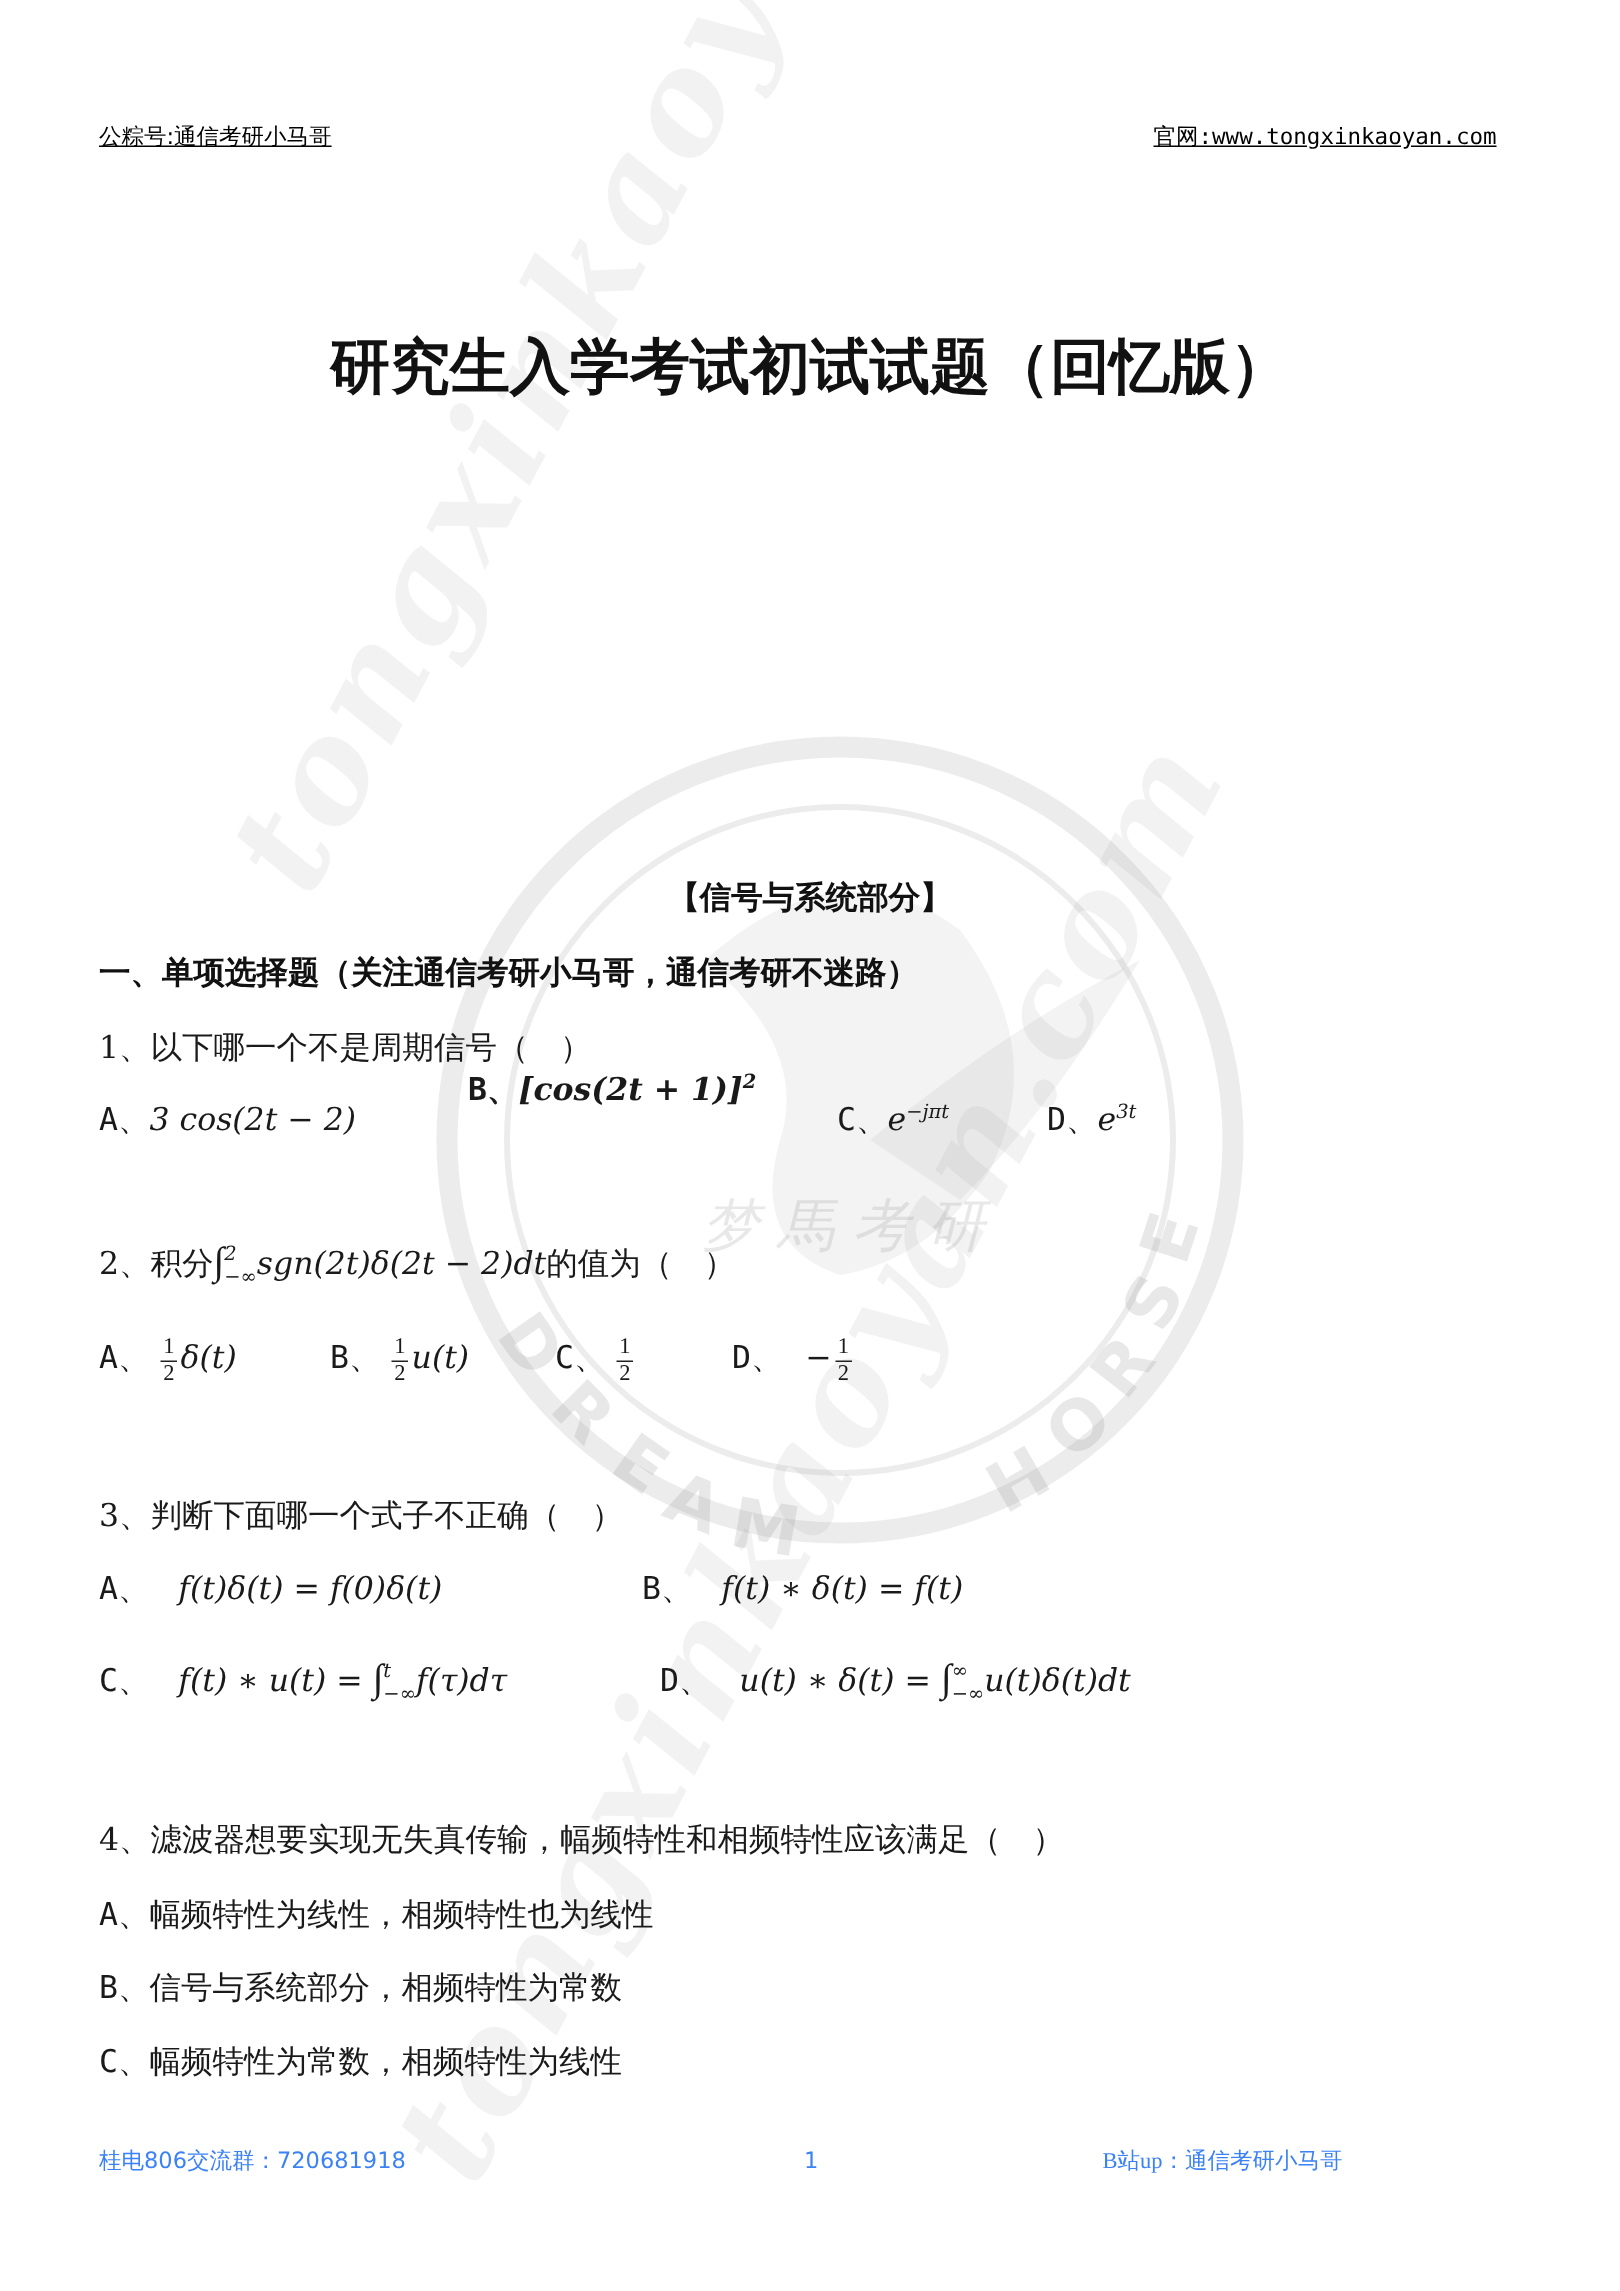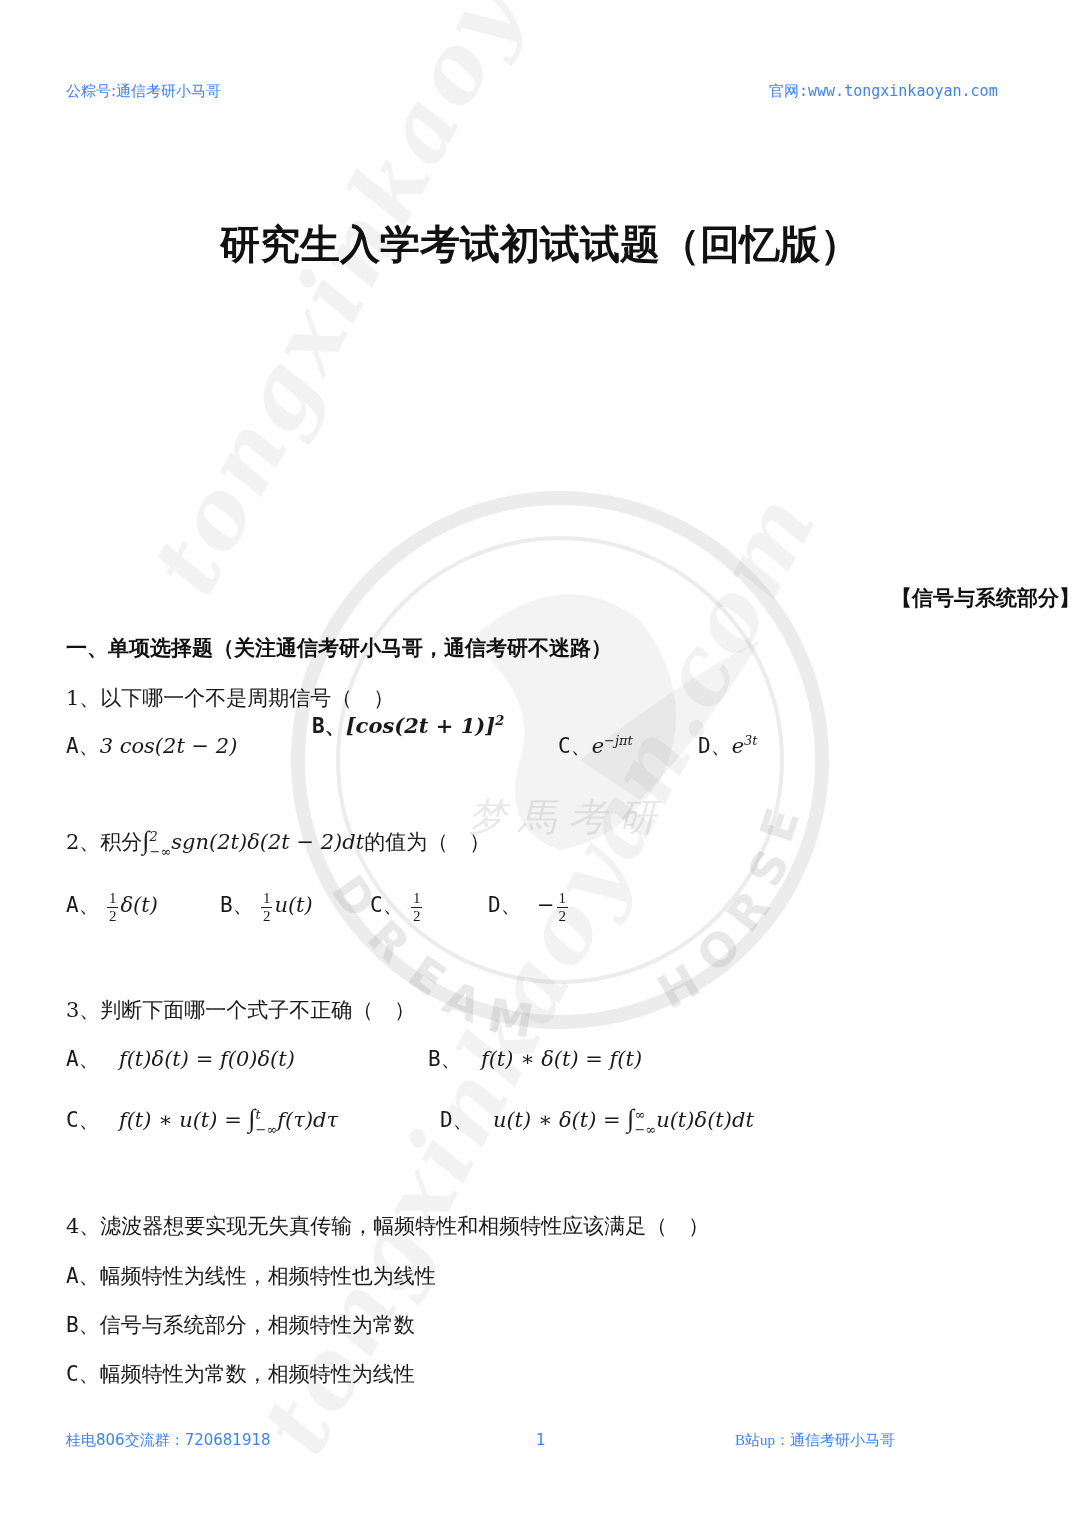--- a/index.html
+++ b/index.html
@@ -9,21 +9,21 @@
   .mono { font-family: "DejaVu Sans Mono", "Liberation Mono", monospace; }
   .math { font-family: "DejaVu Serif", "Liberation Serif", serif; font-style: italic; }
   .abs { position: absolute; white-space: nowrap; }
 
   
   .wm-layer { position: absolute; left: 0; top: 0; width: 1080px; height: 1527px; pointer-events: none; z-index: 0; }
   .wm-text { position: absolute; font-family: "DejaVu Serif", serif; font-style: italic; font-weight: bold;
              color: rgba(160,160,160,0.14); font-size: 92px; letter-spacing: 4px; transform-origin: left top; white-space: nowrap; }
   .content { position: absolute; left: 0; top: 0; width: 1080px; height: 1527px; z-index: 1; }
 
-  .hdr { font-size: 15px; color: #3b82f6; top: 82px; }
+  .hdr { font-size: 15px; color: #000000; top: 82px; text-decoration: underline; }
   .title { font-family: "DejaVu Sans", sans-serif; font-weight: bold; font-size: 40px; color: #111; left: 0; width: 1080px; text-align: center; }
   .box { position: absolute; left: 88px; top: 298px; width: 912px; height: 255px; border: 1.5px solid #555; }
   .box-line { position: absolute; font-family: "DejaVu Serif", serif; font-size: 22px; color: #222; white-space: nowrap; }
   .u { text-decoration: underline; text-underline-offset: 4px; }
   .red { color: #e8141c; font-weight: bold; }
   .bold { font-weight: bold; }
   .q { font-size: 21px; color: #1a1a1a; }
   .opt-label { font-family: "DejaVu Sans Mono", monospace; }
   .frac { display: inline-flex; flex-direction: column; align-items: center; vertical-align: middle; font-size: 15px; line-height: 17px; font-style: normal; margin: 0 2px; }
   .frac .num { border-bottom: 1px solid #222; padding: 0 2px; }
@@ -61,21 +61,21 @@
 </div>
 
 <div class="content">
 
   <div class="abs hdr sans" style="left:66px;">公粽号:通信考研小马哥</div>
   <div class="abs hdr mono" style="left:769px;">官网:www.tongxinkaoyan.com</div>
 
   <div class="abs title" style="top:217px;">研究生入学考试初试试题（回忆版）</div>
 
 
-  <div class="abs serif bold" style="left:0; width:1080px; text-align:right; top:584px; font-size:21px;">【信号与系统部分】</div>
+  <div class="abs serif bold" style="left:0; width:1080px; text-align:center; top:584px; font-size:21px;">【信号与系统部分】</div>
   <div class="abs serif bold" style="left:66px; top:634px; font-size:21px;">一、单项选择题（关注通信考研小马哥，通信考研不迷路）</div>
 
   <div class="abs serif q" style="left:66px; top:684px;">1、以下哪一个不是周期信号（　）</div>
   <div class="abs q" style="left:66px; top:732px;">
     <span class="opt-label">A、</span><span class="math">3 cos(2t − 2)</span>
   </div>
   <div class="abs q" style="left:312px; top:712px;font-weight:bold;">
     <span class="opt-label">B、</span><span class="math">[cos(2t + 1)]</span><sup class="math">2</sup>
   </div>
   <div class="abs q" style="left:558px; top:732px;">

